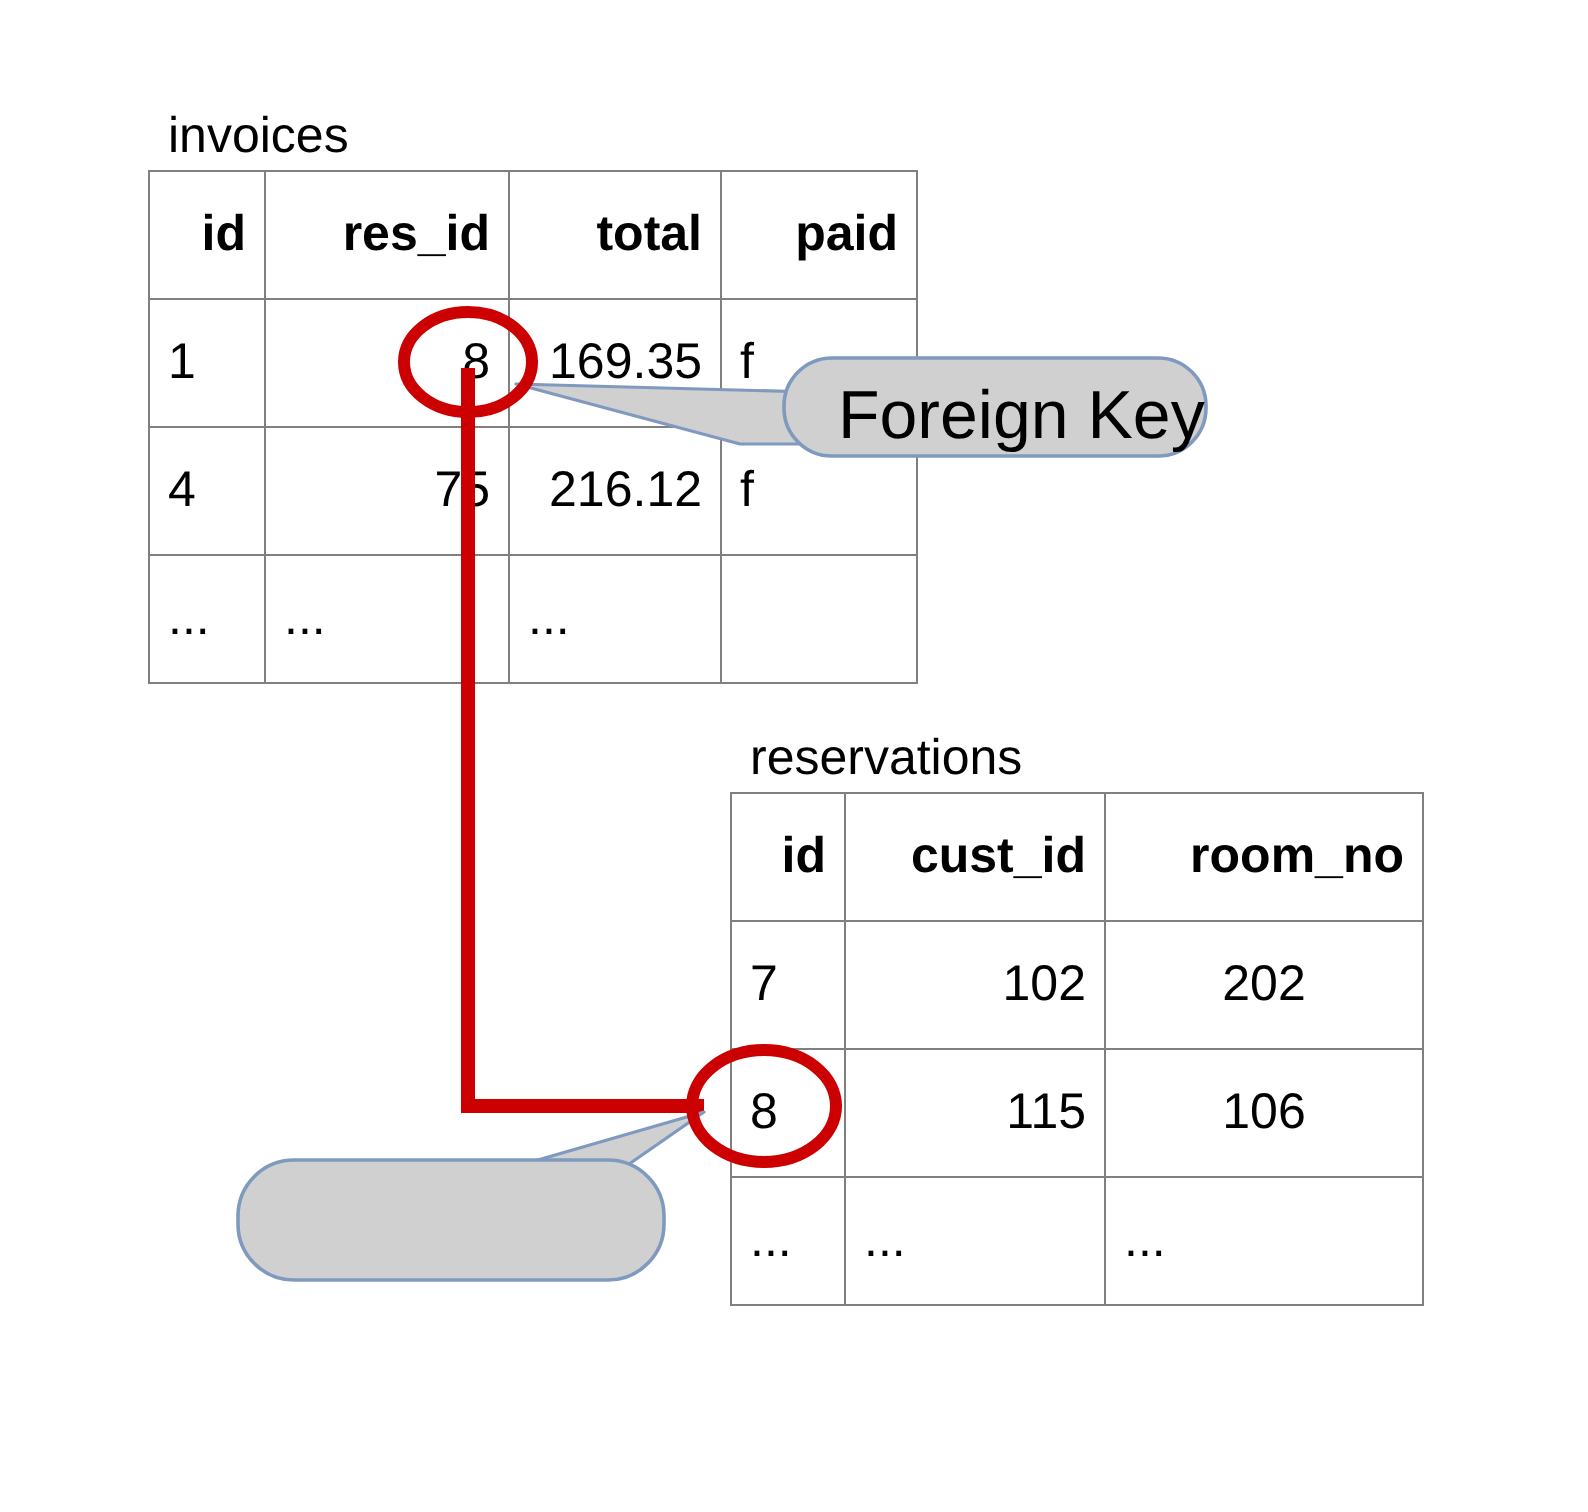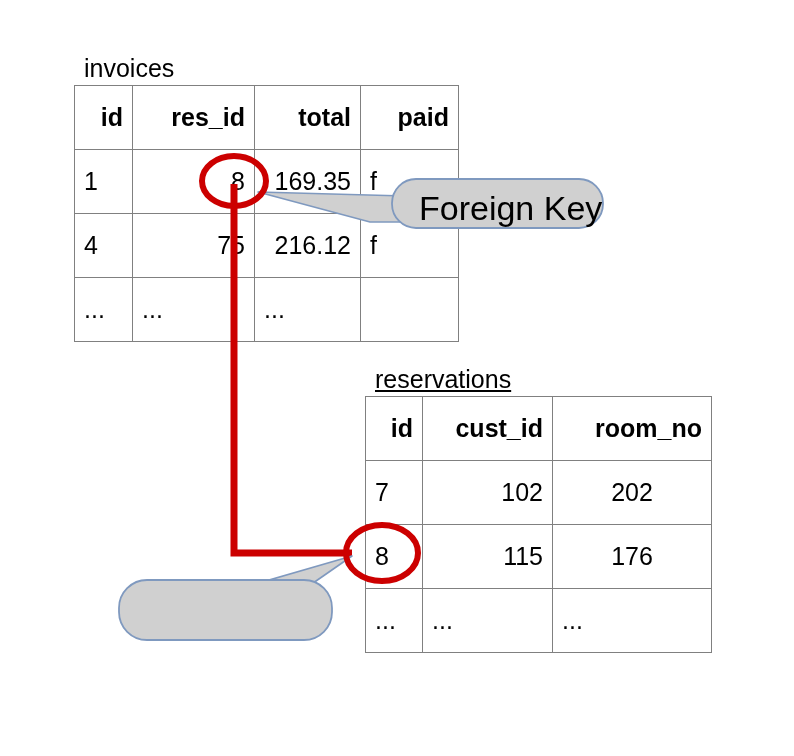--- a/index.html
+++ b/index.html
@@ -80,21 +80,21 @@
   
   #tbl-reservations {
     left: 365px;
     top: 396px;
     width: 346px;
   }
   #tbl-reservations .c-id      { width: 57px; }
   #tbl-reservations .c-custid  { width: 130px; }
   #tbl-reservations .c-roomno  { width: 159px; }
   #tbl-reservations tr         { height: 64px; }
-  #title-reservations { left: 375px; top: 365px; text-decoration: underline; }
+  #title-reservations { left: 375px; top: 365px; }
 
   .al-left   { text-align: left; }
   .al-right  { text-align: right; }
   .al-center { text-align: center; }
 
   .callout-text {
     position: absolute;
     font-size: 34px;
     color: #000000;
     font-family: "Liberation Sans", sans-serif;
@@ -165,21 +165,21 @@
     </thead>
     <tbody>
       <tr>
         <td class="al-left">7</td>
         <td class="al-right">102</td>
         <td class="al-center">202</td>
       </tr>
       <tr>
         <td class="al-left">8</td>
         <td class="al-right">115</td>
-        <td class="al-center">176</td>
+        <td class="al-center">106</td>
       </tr>
       <tr>
         <td class="al-left">...</td>
         <td class="al-left">...</td>
         <td class="al-left">...</td>
       </tr>
     </tbody>
   </table>
 
   <svg id="overlay" viewBox="0 0 794 756" width="794" height="756" xmlns="http://www.w3.org/2000/svg">

